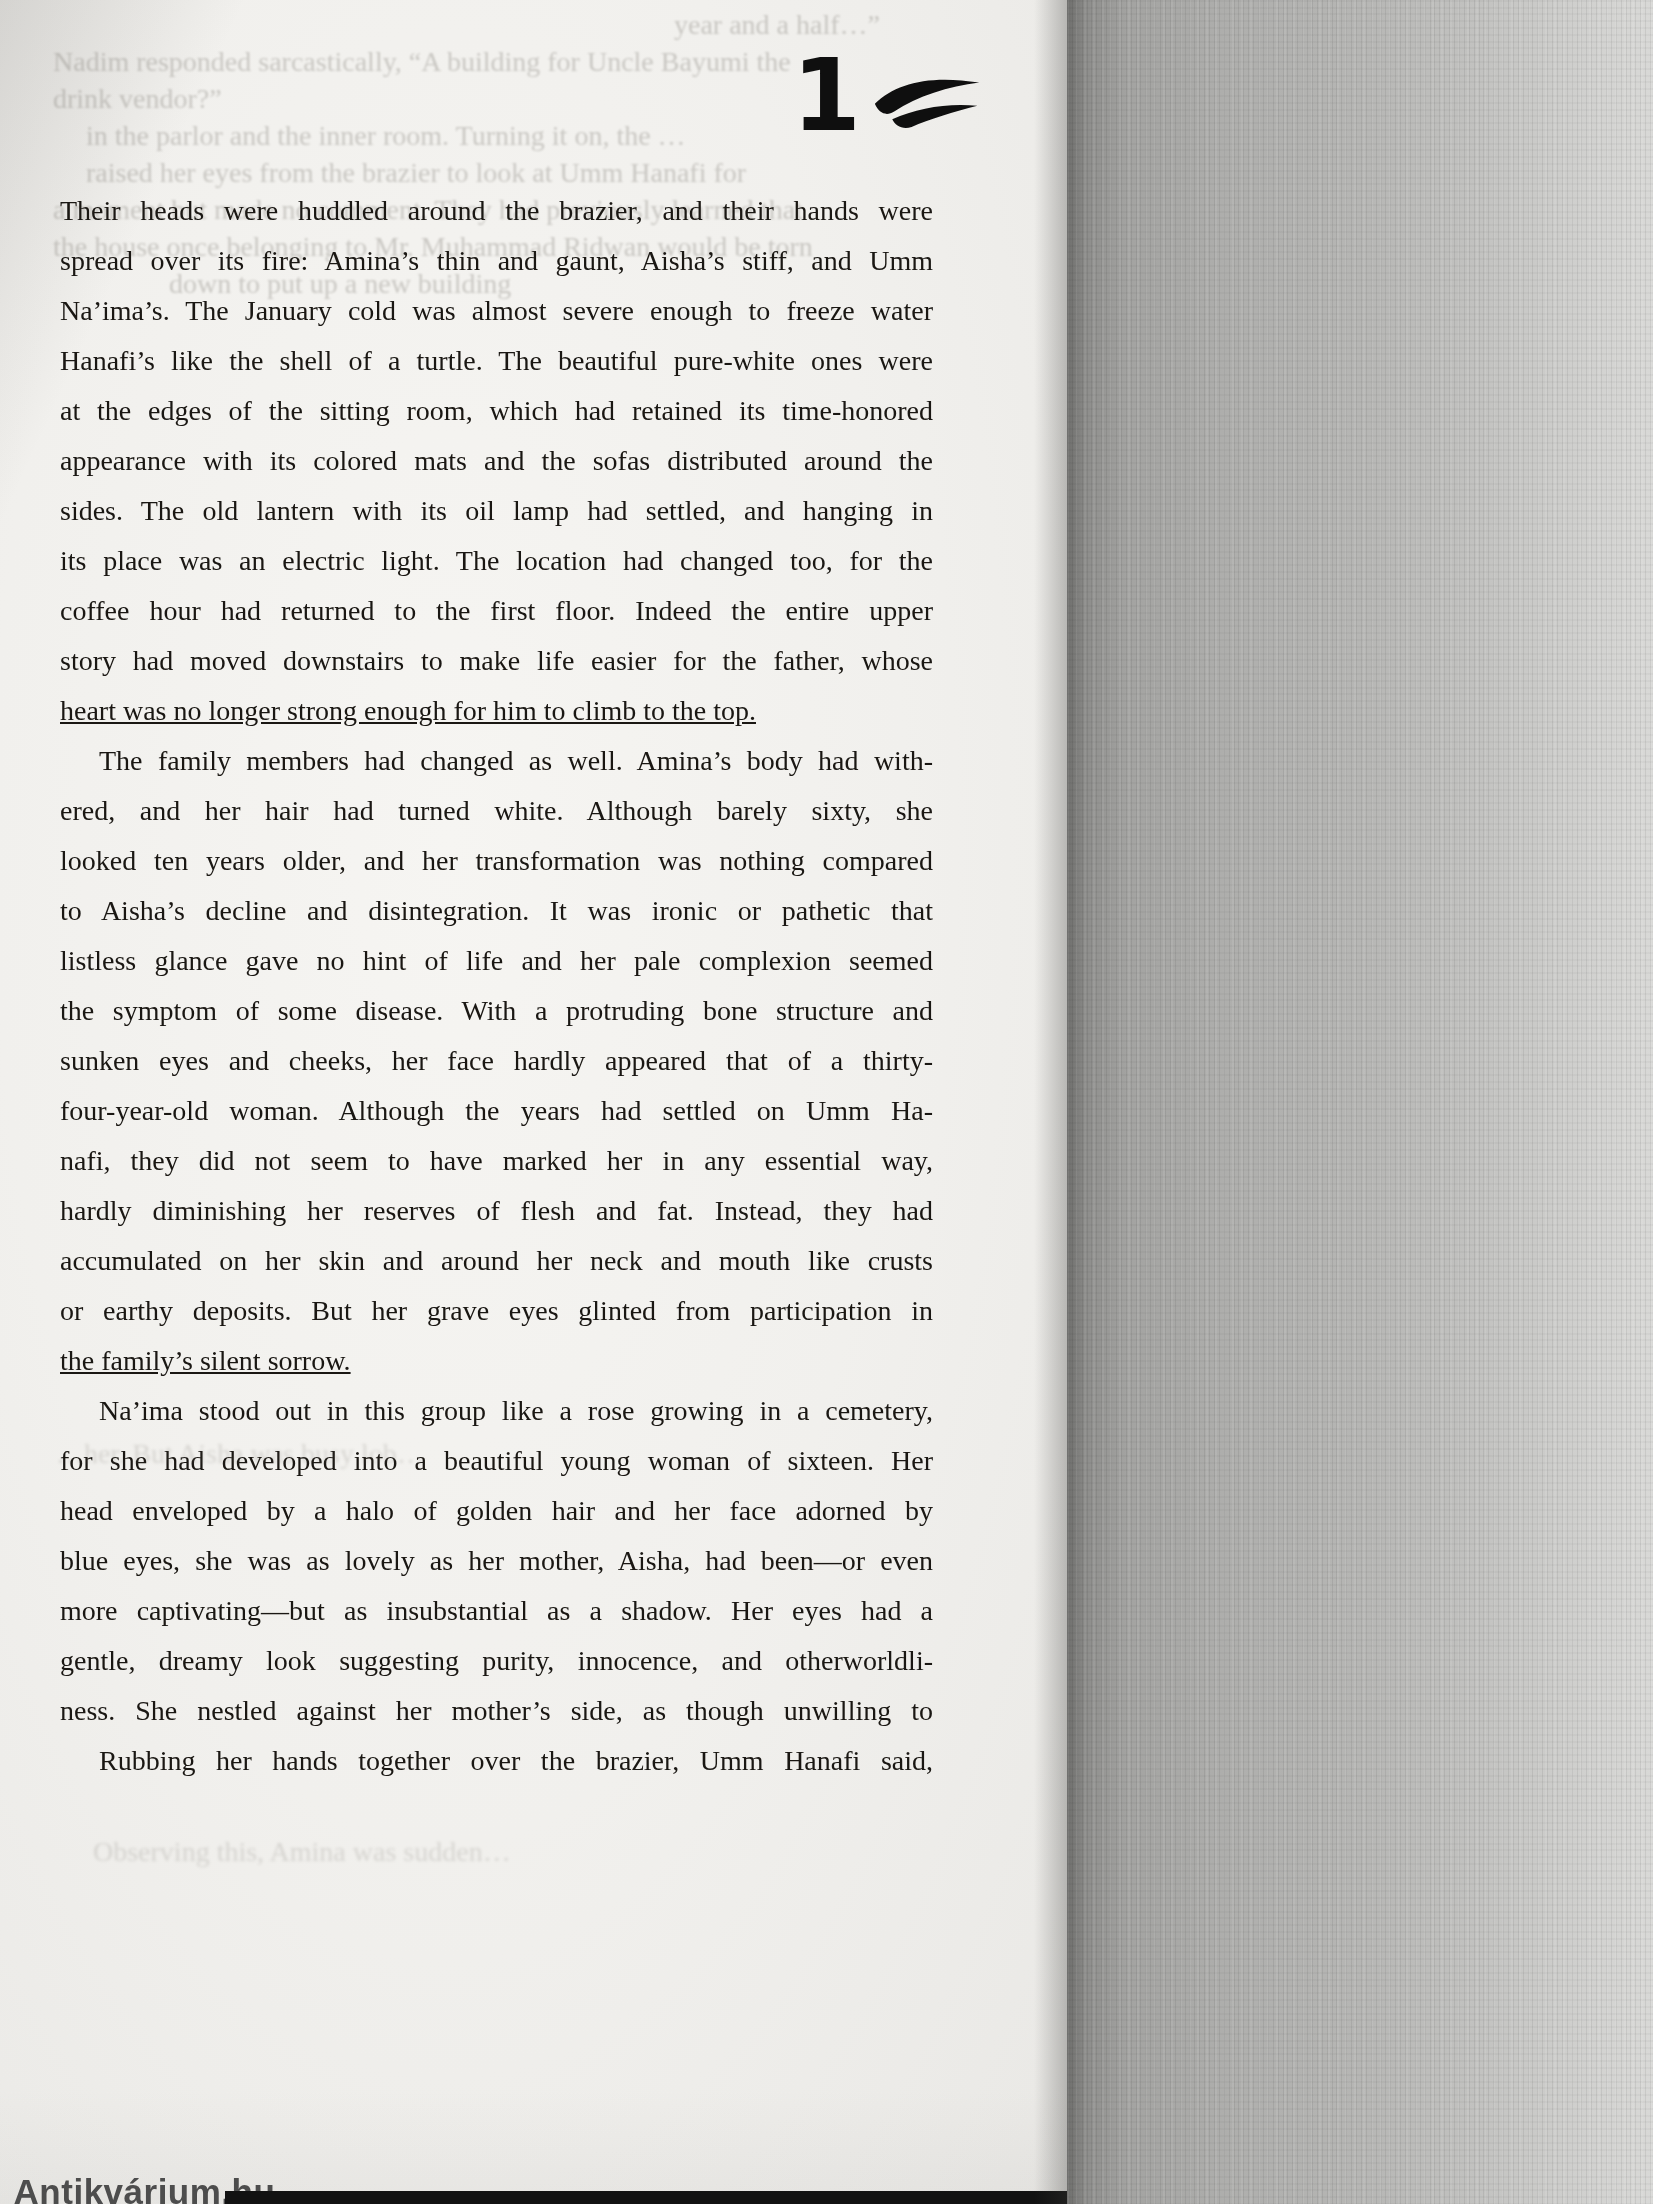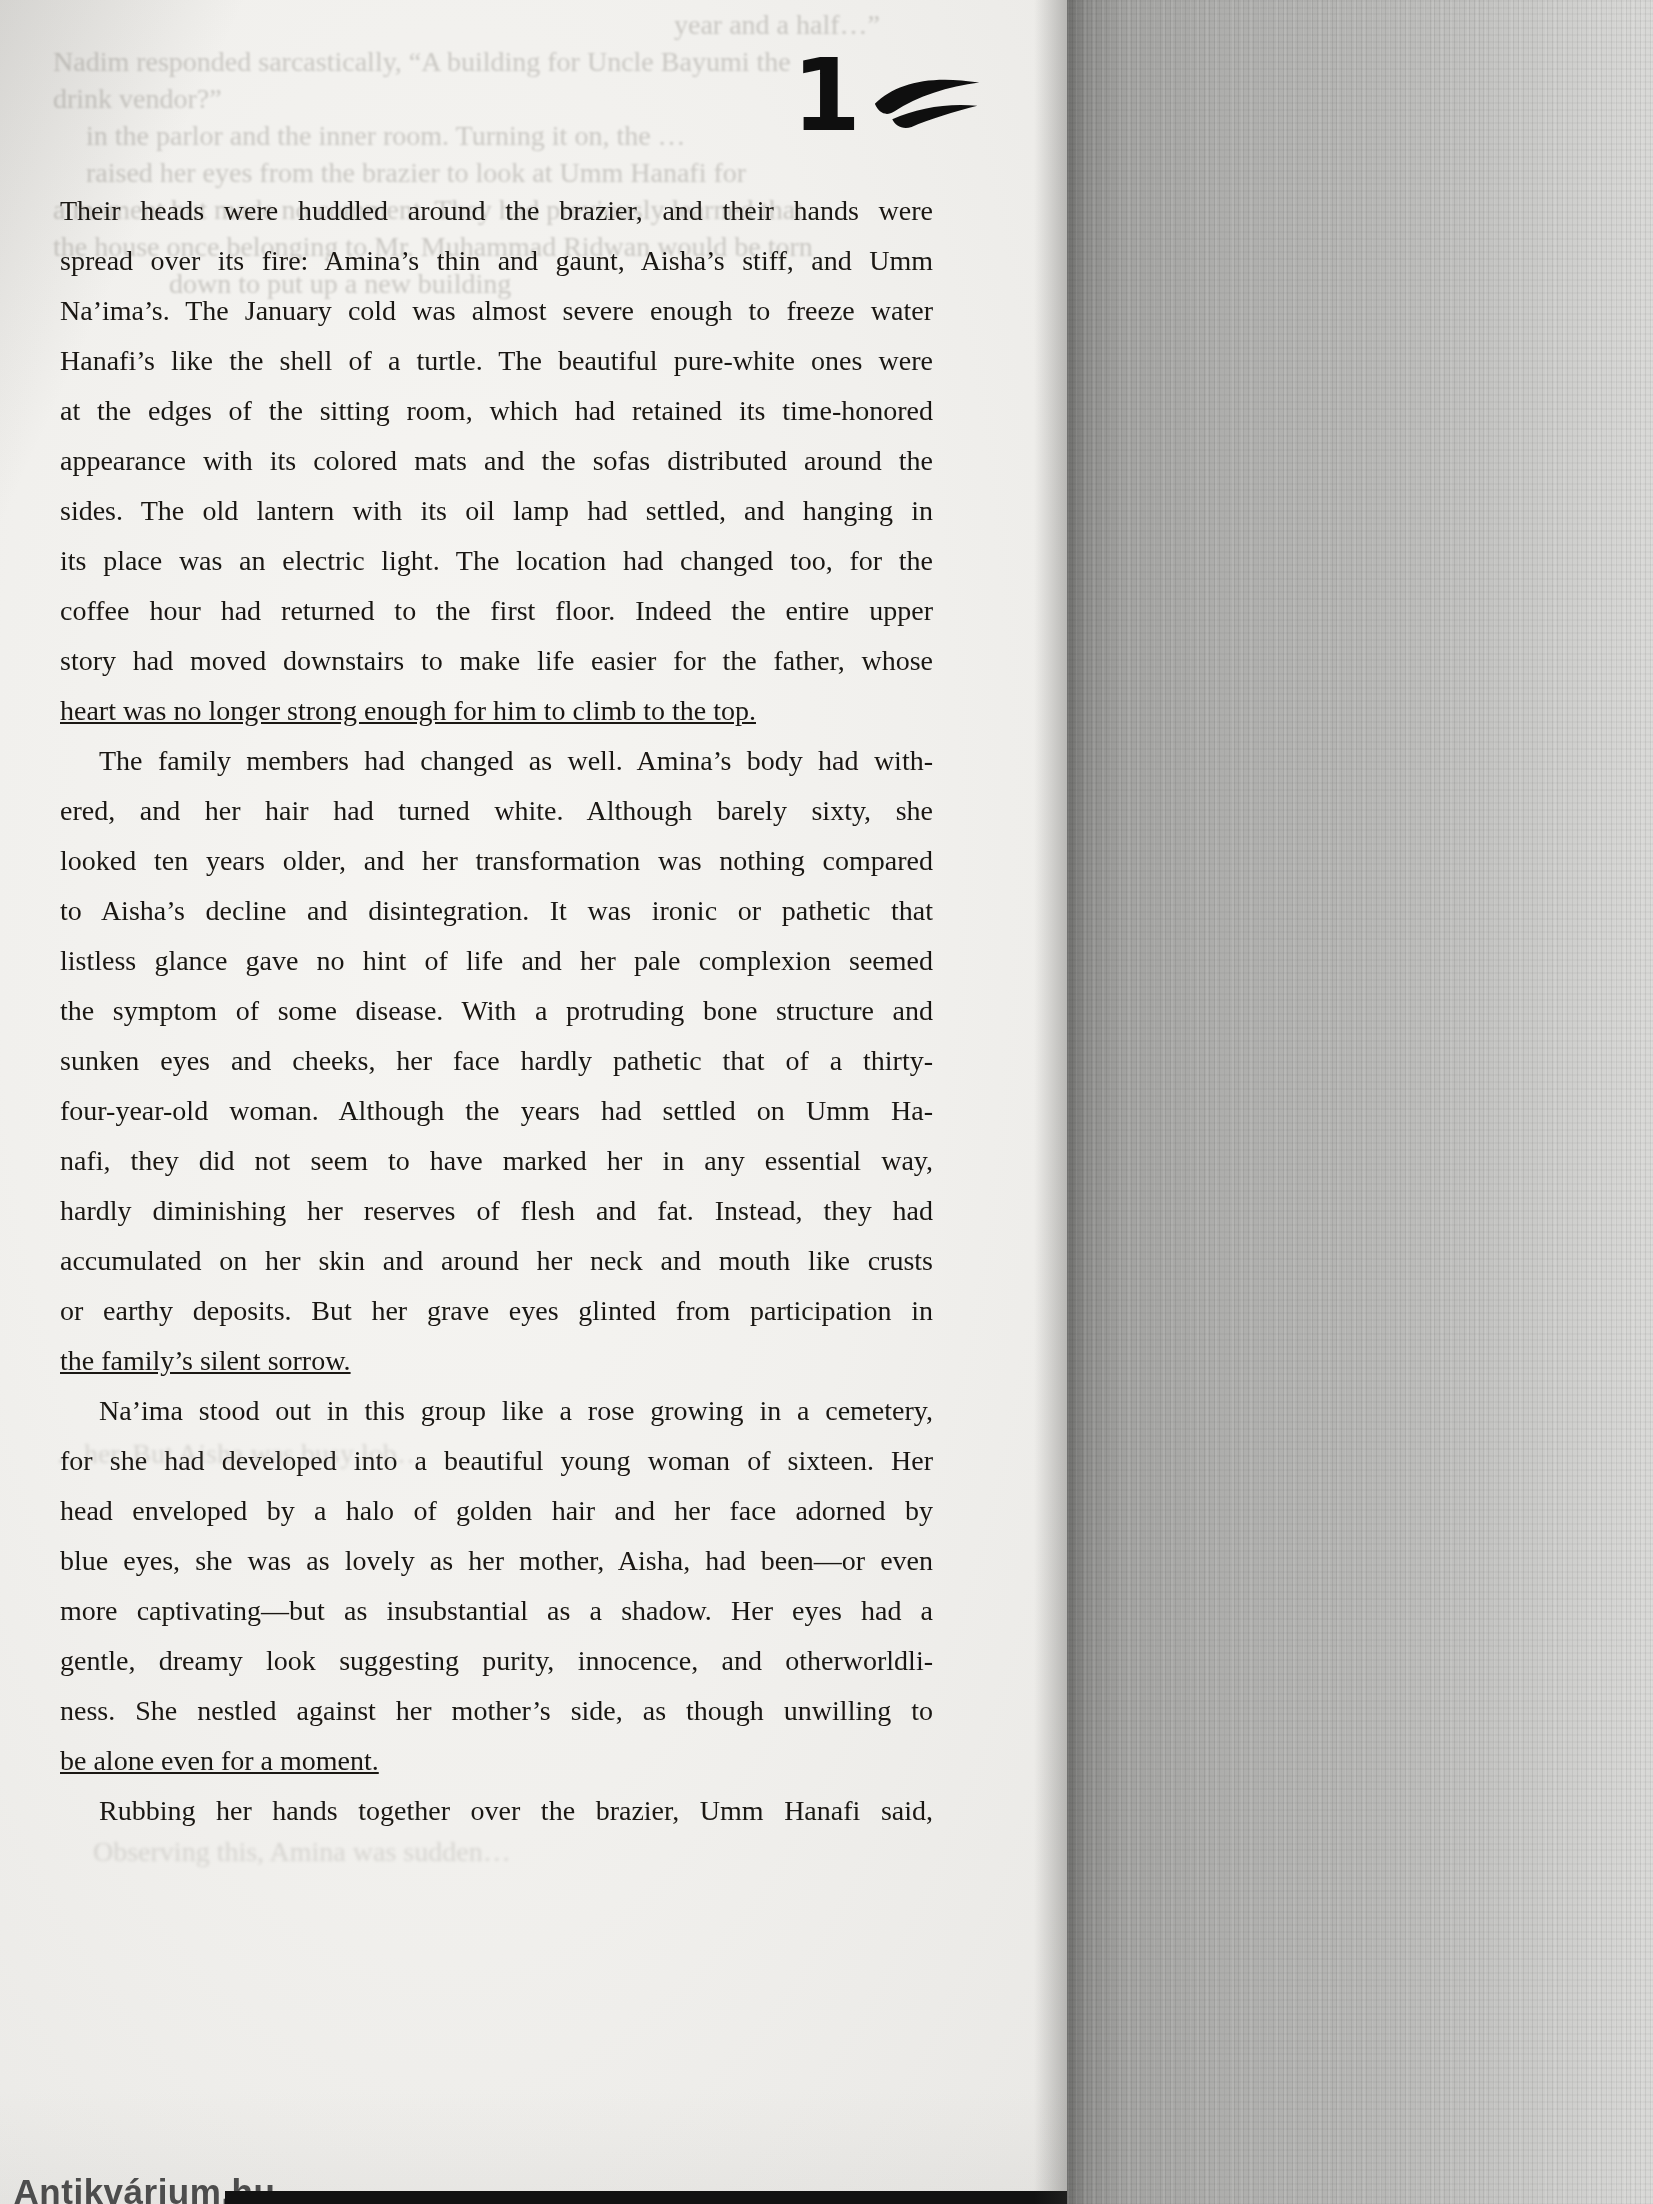--- a/index.html
+++ b/index.html
@@ -114,35 +114,34 @@
         <div class="line">its place was an electric light. The location had changed too, for the</div>
         <div class="line">coffee hour had returned to the first floor. Indeed the entire upper</div>
         <div class="line">story had moved downstairs to make life easier for the father, whose</div>
         <div class="line no-stretch">heart was no longer strong enough for him to climb to the top.</div>
         <div class="line indent">The family members had changed as well. Amina’s body had with-</div>
         <div class="line">ered, and her hair had turned white. Although barely sixty, she</div>
         <div class="line">looked ten years older, and her transformation was nothing compared</div>
         <div class="line">to Aisha’s decline and disintegration. It was ironic or pathetic that</div>
         <div class="line">listless glance gave no hint of life and her pale complexion seemed</div>
         <div class="line">the symptom of some disease. With a protruding bone structure and</div>
-        <div class="line">sunken eyes and cheeks, her face hardly pathetic that of a thirty-</div>
+        <div class="line">sunken eyes and cheeks, her face hardly appeared that of a thirty-</div>
         <div class="line">four-year-old woman. Although the years had settled on Umm Ha-</div>
         <div class="line">nafi, they did not seem to have marked her in any essential way,</div>
         <div class="line">hardly diminishing her reserves of flesh and fat. Instead, they had</div>
         <div class="line">accumulated on her skin and around her neck and mouth like crusts</div>
         <div class="line">or earthy deposits. But her grave eyes glinted from participation in</div>
         <div class="line no-stretch">the family’s silent sorrow.</div>
         <div class="line indent">Na’ima stood out in this group like a rose growing in a cemetery,</div>
         <div class="line">for she had developed into a beautiful young woman of sixteen. Her</div>
         <div class="line">head enveloped by a halo of golden hair and her face adorned by</div>
         <div class="line">blue eyes, she was as lovely as her mother, Aisha, had been—or even</div>
         <div class="line">more captivating—but as insubstantial as a shadow. Her eyes had a</div>
         <div class="line">gentle, dreamy look suggesting purity, innocence, and otherworldli-</div>
         <div class="line">ness. She nestled against her mother’s side, as though unwilling to</div>
-        <div class="line no-stretch">be alone even for a moment.</div>
         <div class="line indent">Rubbing her hands together over the brazier, Umm Hanafi said,</div>
       </div>
 
     <div class="bleed-frag" id="frag-mid">…her. But Aisha was busy lob…</div>
 
     <div class="bleed-frag" id="frag-bottom">Observing this, Amina was sudden…</div>
 
     <div class="watermark">Antikvárium.hu</div>
 
     <div class="bottom-strip"></div>

